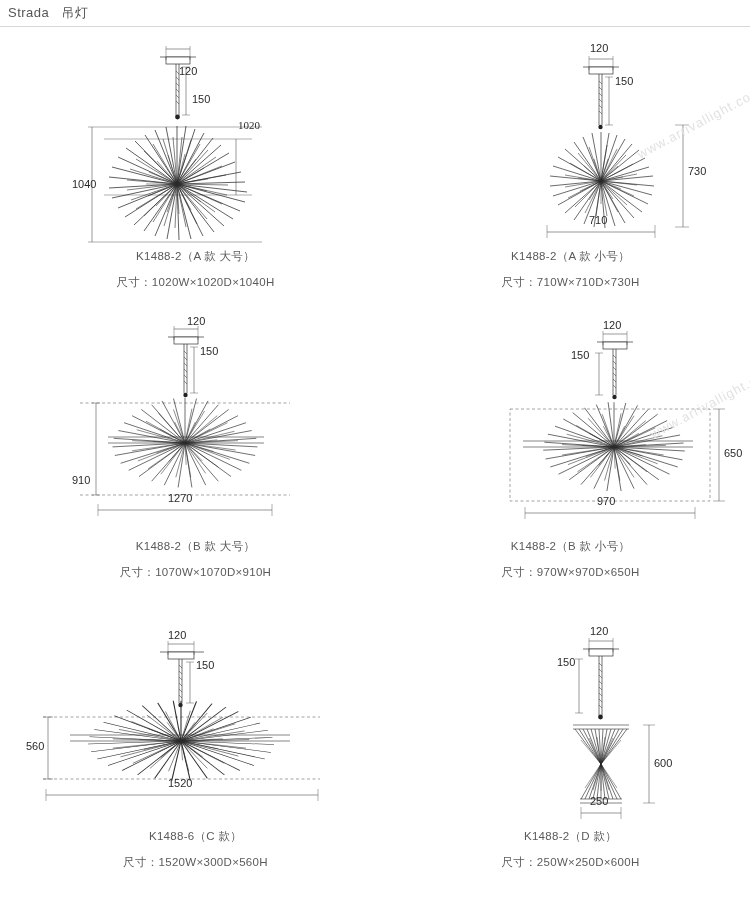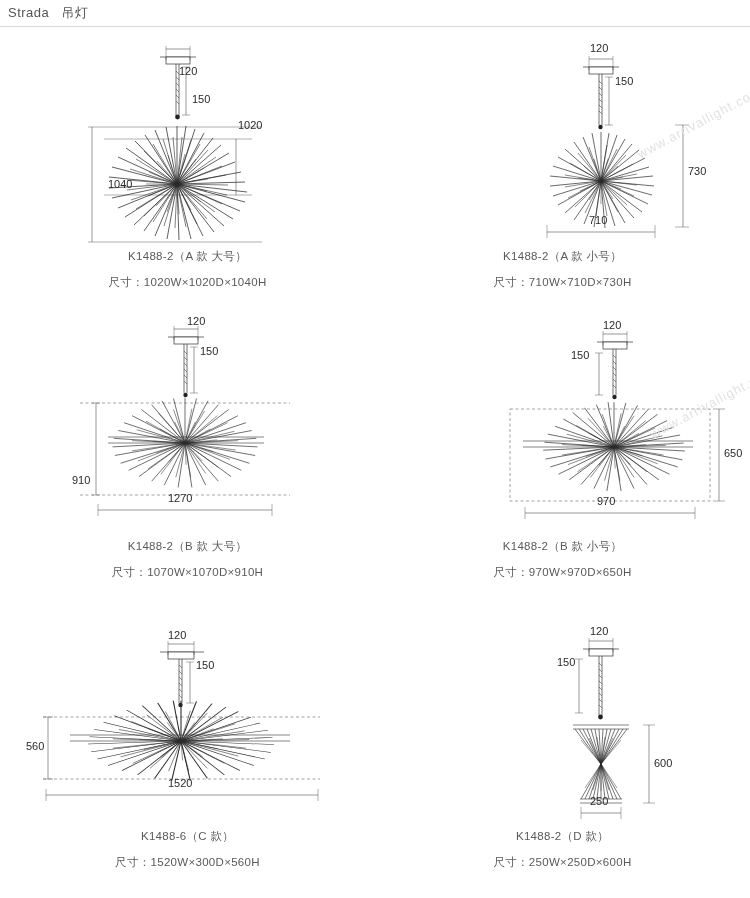--- a/index.html
+++ b/index.html
@@ -50,21 +50,21 @@
     height: 290px;
   }
   .cell .figure {
     position: absolute;
     left: 0; top: 0;
     width: 375px;
     height: 228px;
   }
   .caption {
     position: absolute;
-    left: 0;
+    left: 8px;
     width: 375px;
     text-align: center;
     color: #5a5a5a;
     font-size: 11.5px;
     letter-spacing: 0.3px;
   }
   .caption.code { top: 222px; }
   .caption.size { top: 248px; }
 
   
@@ -221,22 +221,22 @@
                   <line x1="0" y1="0" x2="-31" y2="0"></line>
                 <line x1="0" y1="0" x2="-28" y2="-12"></line>
                   <line x1="0" y1="0" x2="-20" y2="-23"></line>
                 <line x1="0" y1="0" x2="-9" y2="-29"></line>
               </g>
             </g>
           </g>
         </svg>
         <div class="dim" style="left:179px; top:38px;">120</div>
         <div class="dim" style="left:192px; top:66px;">150</div>
-        <div class="dim" style="left:238px; top:92px;">1020</div>
-        <div class="dim" style="left:72px; top:151px;margin-left:36px;">1040</div>
+        <div class="dim" style="left:238px; top:92px;font-family:Liberation Serif, serif;">1020</div>
+        <div class="dim" style="left:72px; top:151px;">1040</div>
       </div>
       <div class="caption code">K1488-2（A 款 大号）</div>
       <div class="caption size">尺寸：1020W×1020D×1040H</div>
     </div>
 
     <div class="cell" style="left:375px; top:0px;">
       <div class="figure">
         <svg width="375" height="228" viewBox="0 0 375 228">
           <g stroke="#333" fill="none" stroke-width="0.7">
             <line x1="208" y1="40" x2="244" y2="40"></line>

